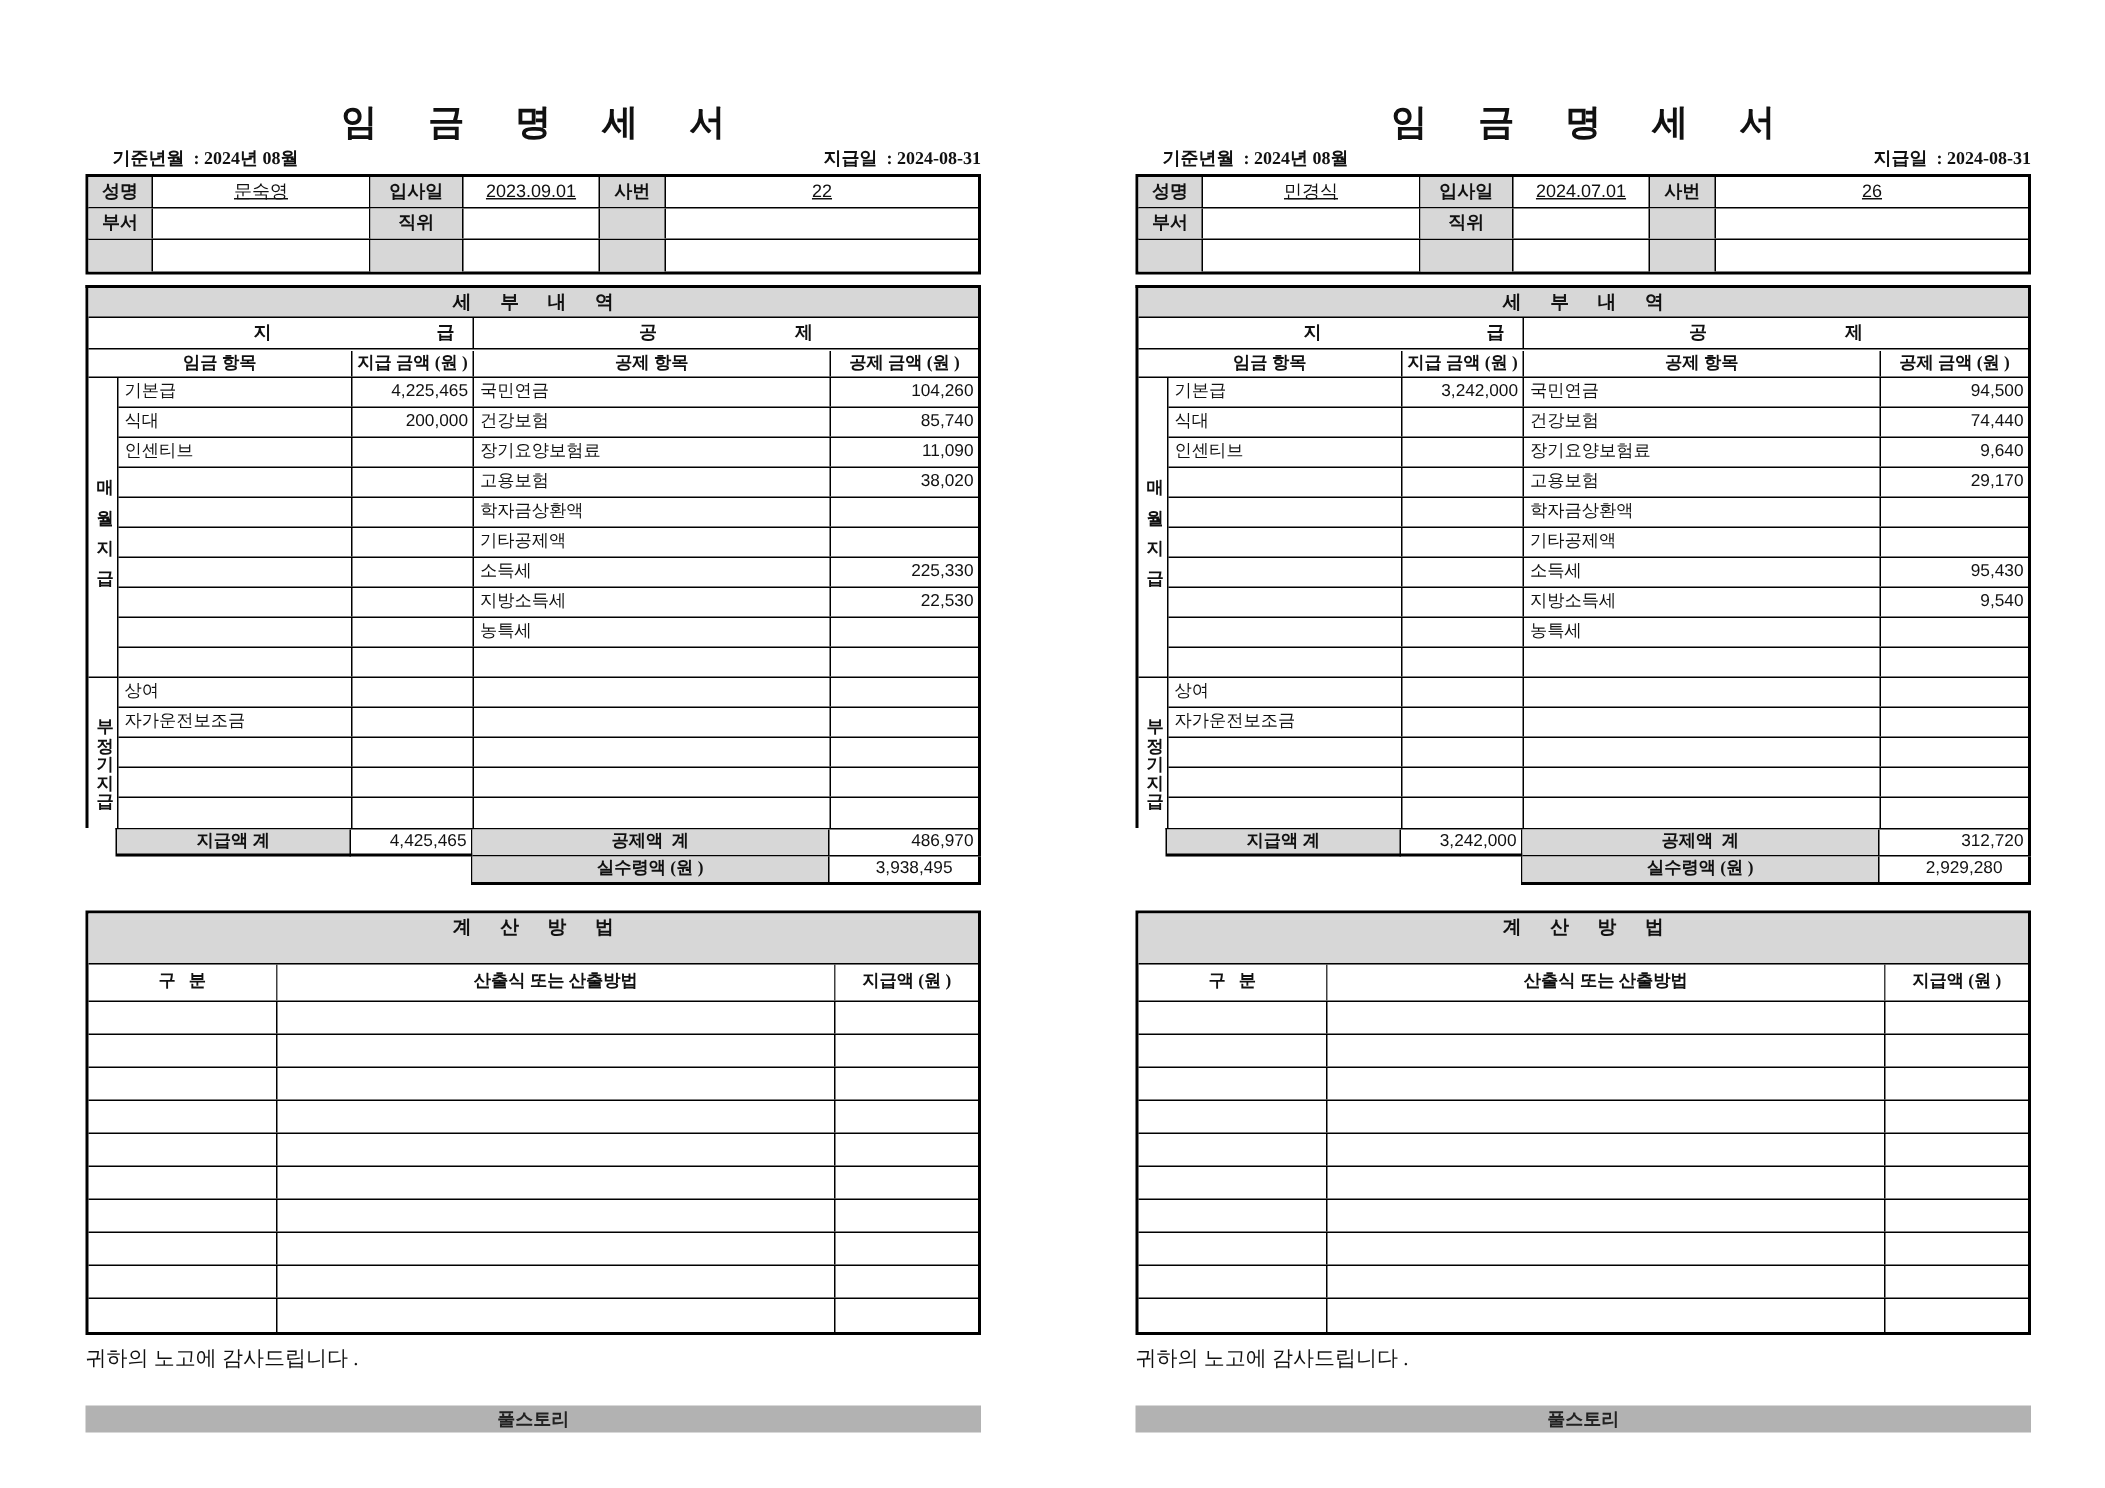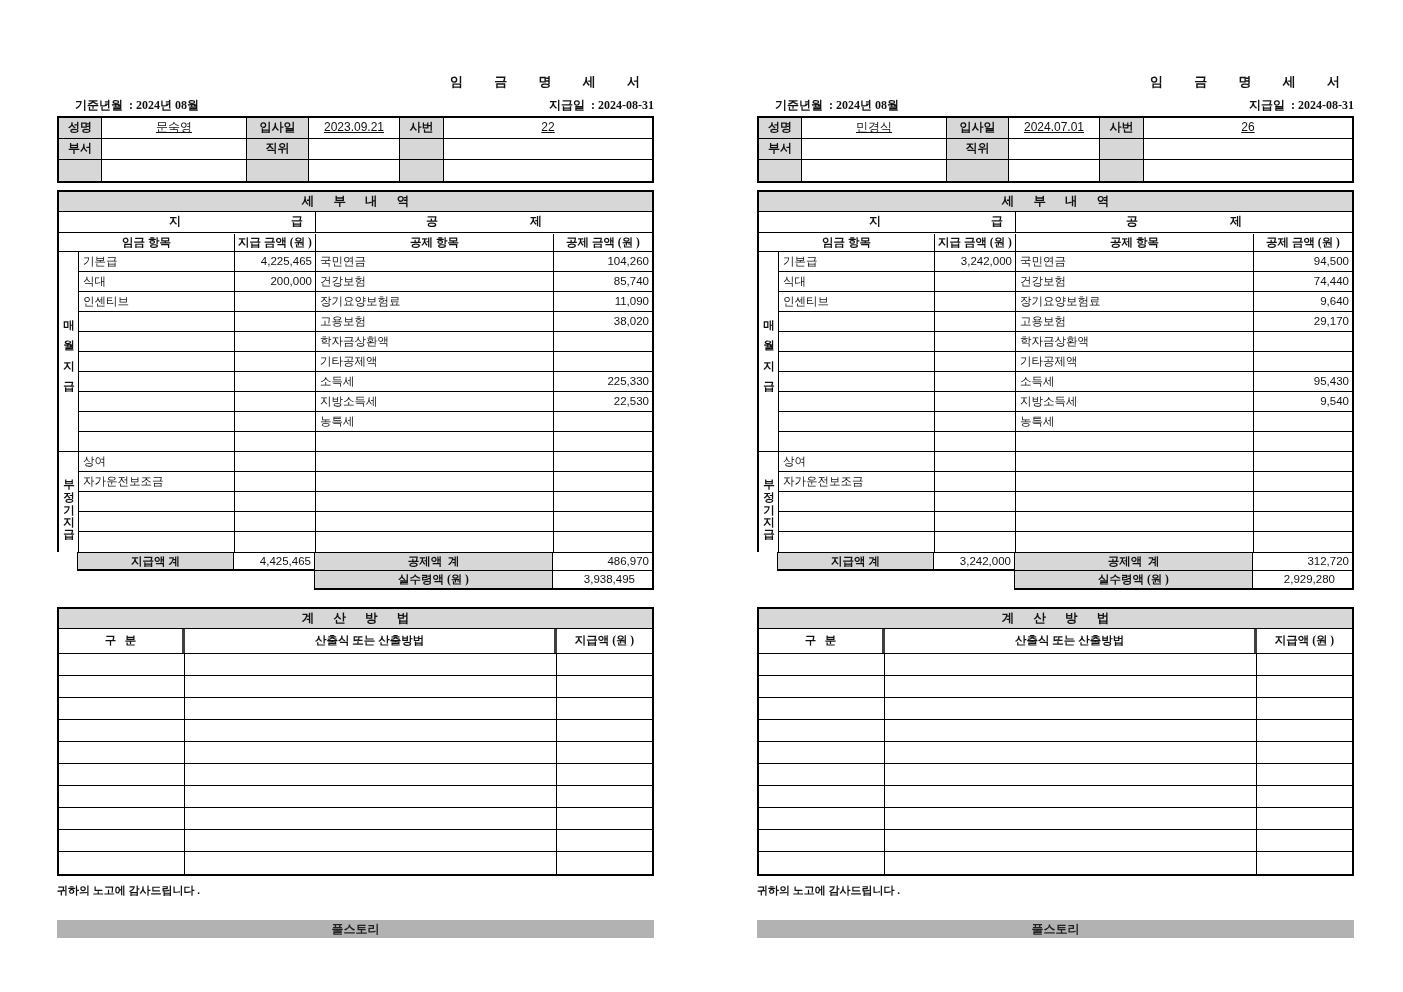--- a/index.html
+++ b/index.html
@@ -5,21 +5,21 @@
   * { box-sizing: border-box; margin: 0; padding: 0; }
   html, body { width: 1403px; height: 992px; background: #ffffff; overflow: hidden; }
   body { font-family: "Liberation Sans", "DejaVu Sans", sans-serif; color: #111; position: relative; }
 
   .payslip { position: absolute; top: 58px; width: 597px; }
   #slip-0 { left: 57px; }
   #slip-1 { left: 757px; }
 
   .slip-title {
     font-family: "Liberation Serif", "DejaVu Serif", serif;
-    font-weight: bold; font-size: 13px; text-align: right;
+    font-weight: bold; font-size: 24px; text-align: center;
     letter-spacing: 14px; padding-left: 14px; height: 24px; line-height: 24px;
     margin-top: 12px; white-space: pre;
   }
   .meta-row {
     display: flex; justify-content: space-between; align-items: center;
     font-family: "Liberation Serif", "DejaVu Serif", serif;
     font-weight: bold; font-size: 12px; height: 18px; margin-top: 2px; white-space: pre;
   }
   .meta-pair .lbl { margin-right: 6px; }
 
@@ -77,35 +77,35 @@
   .t-dl { width: 238px; border-right: 1px solid #000; border-bottom: 1px solid #000; }
   .t-da { flex: 1; text-align: right; padding-right: 3px; border-bottom: 1px solid #000; }
   .dt-total2 { display: flex; margin-left: 257px; width: 340px; height: 19px;
     border-left: 1px solid #000; border-right: 2px solid #000; border-bottom: 2px solid #000; }
   .dt-total2 .c { height: 100%; line-height: 16px; font-size: 11.5px; }
   .t2-l { width: 238px; border-right: 1px solid #000; }
   .t2-v { flex: 1; text-align: right; padding-right: 17px; }
 
   
   .calc-table { border: 2px solid #000; margin-top: 17px; }
-  .calc-title { height: 20px; line-height: 18px; border-bottom: 1px solid #000; }
+  .calc-title { height: 34px; line-height: 18px; border-bottom: 1px solid #000; }
   .title-bar { background: #d7d7d7; text-align: center;
     font-family: "Liberation Serif", "DejaVu Serif", serif; font-weight: bold; font-size: 12.5px;
     letter-spacing: 8px; padding-left: 8px; white-space: pre; }
   .calc-cols { display: flex; height: 25px; border-bottom: 1px solid #000; }
-  .calc-cols .c { border-right: 3px solid #404040; line-height: 23px; font-size: 11.5px; }
+  .calc-cols .c { border-right: 1px solid #404040; line-height: 23px; font-size: 11.5px; }
   .calc-cols .c:last-child { border-right: 0; }
   .cc-cat { width: 126px; } .cc-for { width: 372px; } .cc-amt { flex: 1; }
   .calc-row { display: flex; height: 22px; border-bottom: 1px solid #000; }
   .calc-row.last { border-bottom: 0; }
   .calc-row .c { border-right: 1px solid #000; height: 100%; }
   .calc-row .c:last-child { border-right: 0; }
 
   .thanks { margin-top: 7px; font-family: "Liberation Serif", "DejaVu Serif", serif;
-    font-weight: bold; font-size: 11px; white-space: pre; }
+    font-weight: normal; font-size: 14px; white-space: pre; }
   .company-bar { margin-top: 22px; height: 18px; line-height: 18px; background: #b2b2b2;
     text-align: center; font-size: 12px; font-weight: bold; color: #222; }
 </style>
 </head>
 <body>
 
 <div class="payslip" id="slip-0">
   <div class="slip-title">임 금 명 세 서</div>
 
   <div class="meta-row">
@@ -115,21 +115,21 @@
     <div class="meta-pair">
       <span class="lbl">지급일</span><span>: 2024-08-31</span>
     </div>
   </div>
 
   <div class="info-table">
     <div class="info-row">
       <div class="c hdr gray ic-l1">성명</div>
       <div class="c center ic-v1">문숙영</div>
       <div class="c hdr gray ic-l2">입사일</div>
-      <div class="c center ic-v2">2023.09.21</div>
+      <div class="c center ic-v2">2023.09.01</div>
       <div class="c hdr gray ic-l3">사번</div>
       <div class="c center ic-v3">22</div>
     </div>
     <div class="info-row">
       <div class="c hdr gray ic-l1">부서</div>
       <div class="c center ic-v1"></div>
       <div class="c hdr gray ic-l2">직위</div>
       <div class="c center ic-v2"></div>
       <div class="c hdr gray ic-l3"></div>
       <div class="c center ic-v3"></div>

